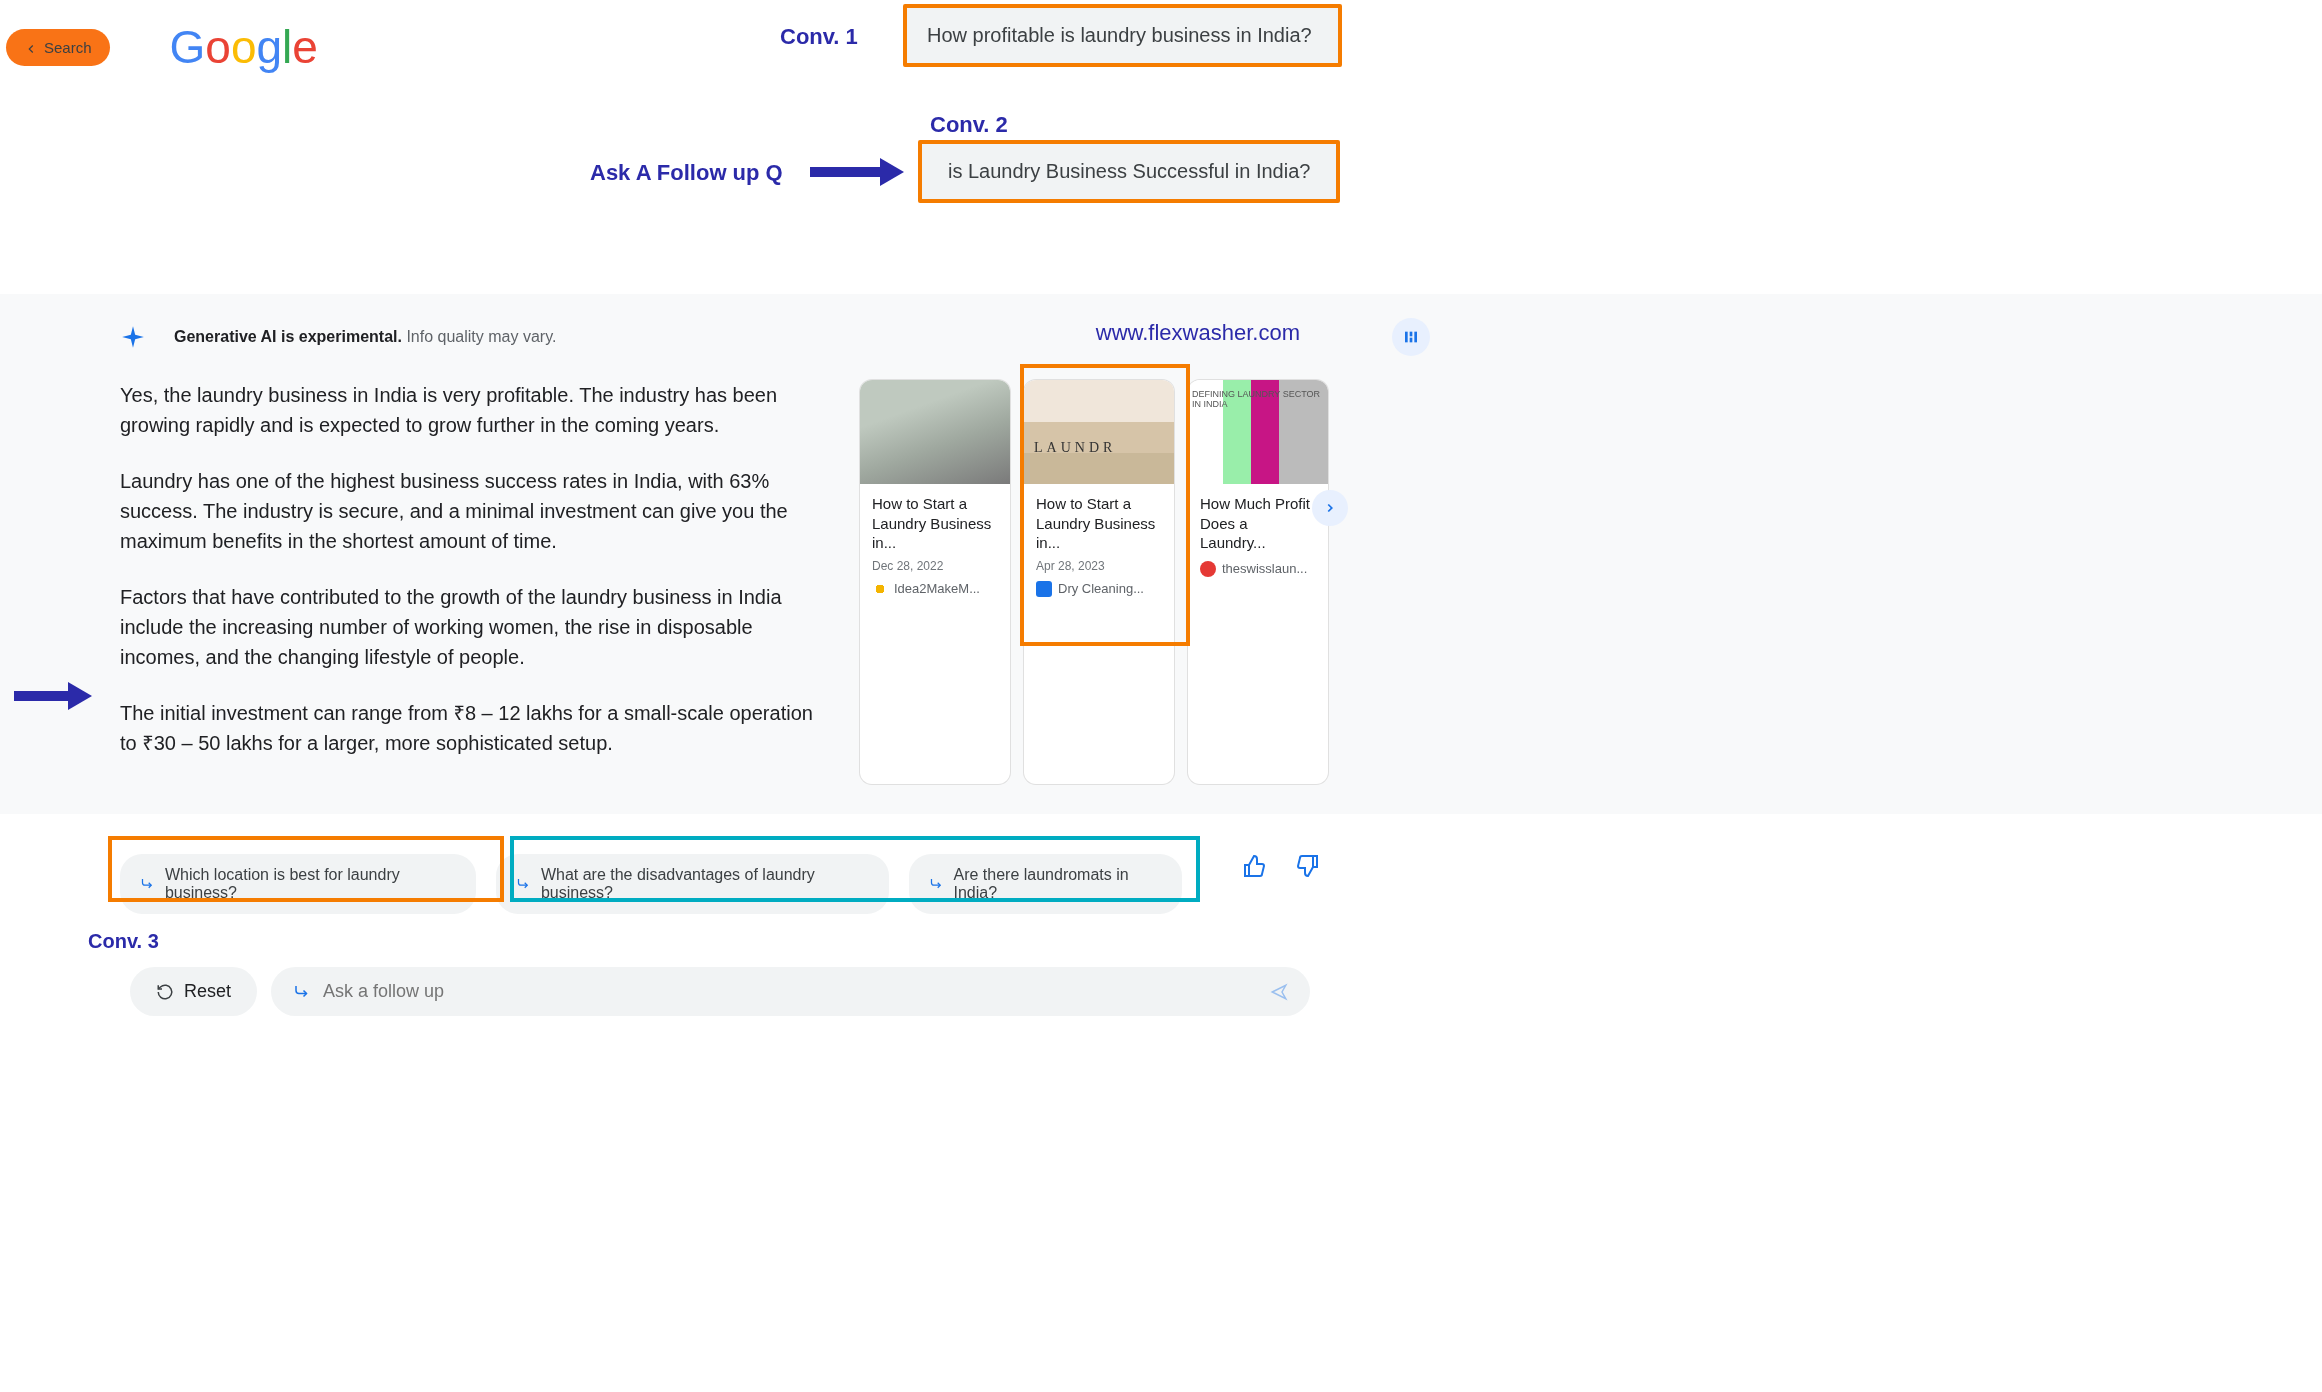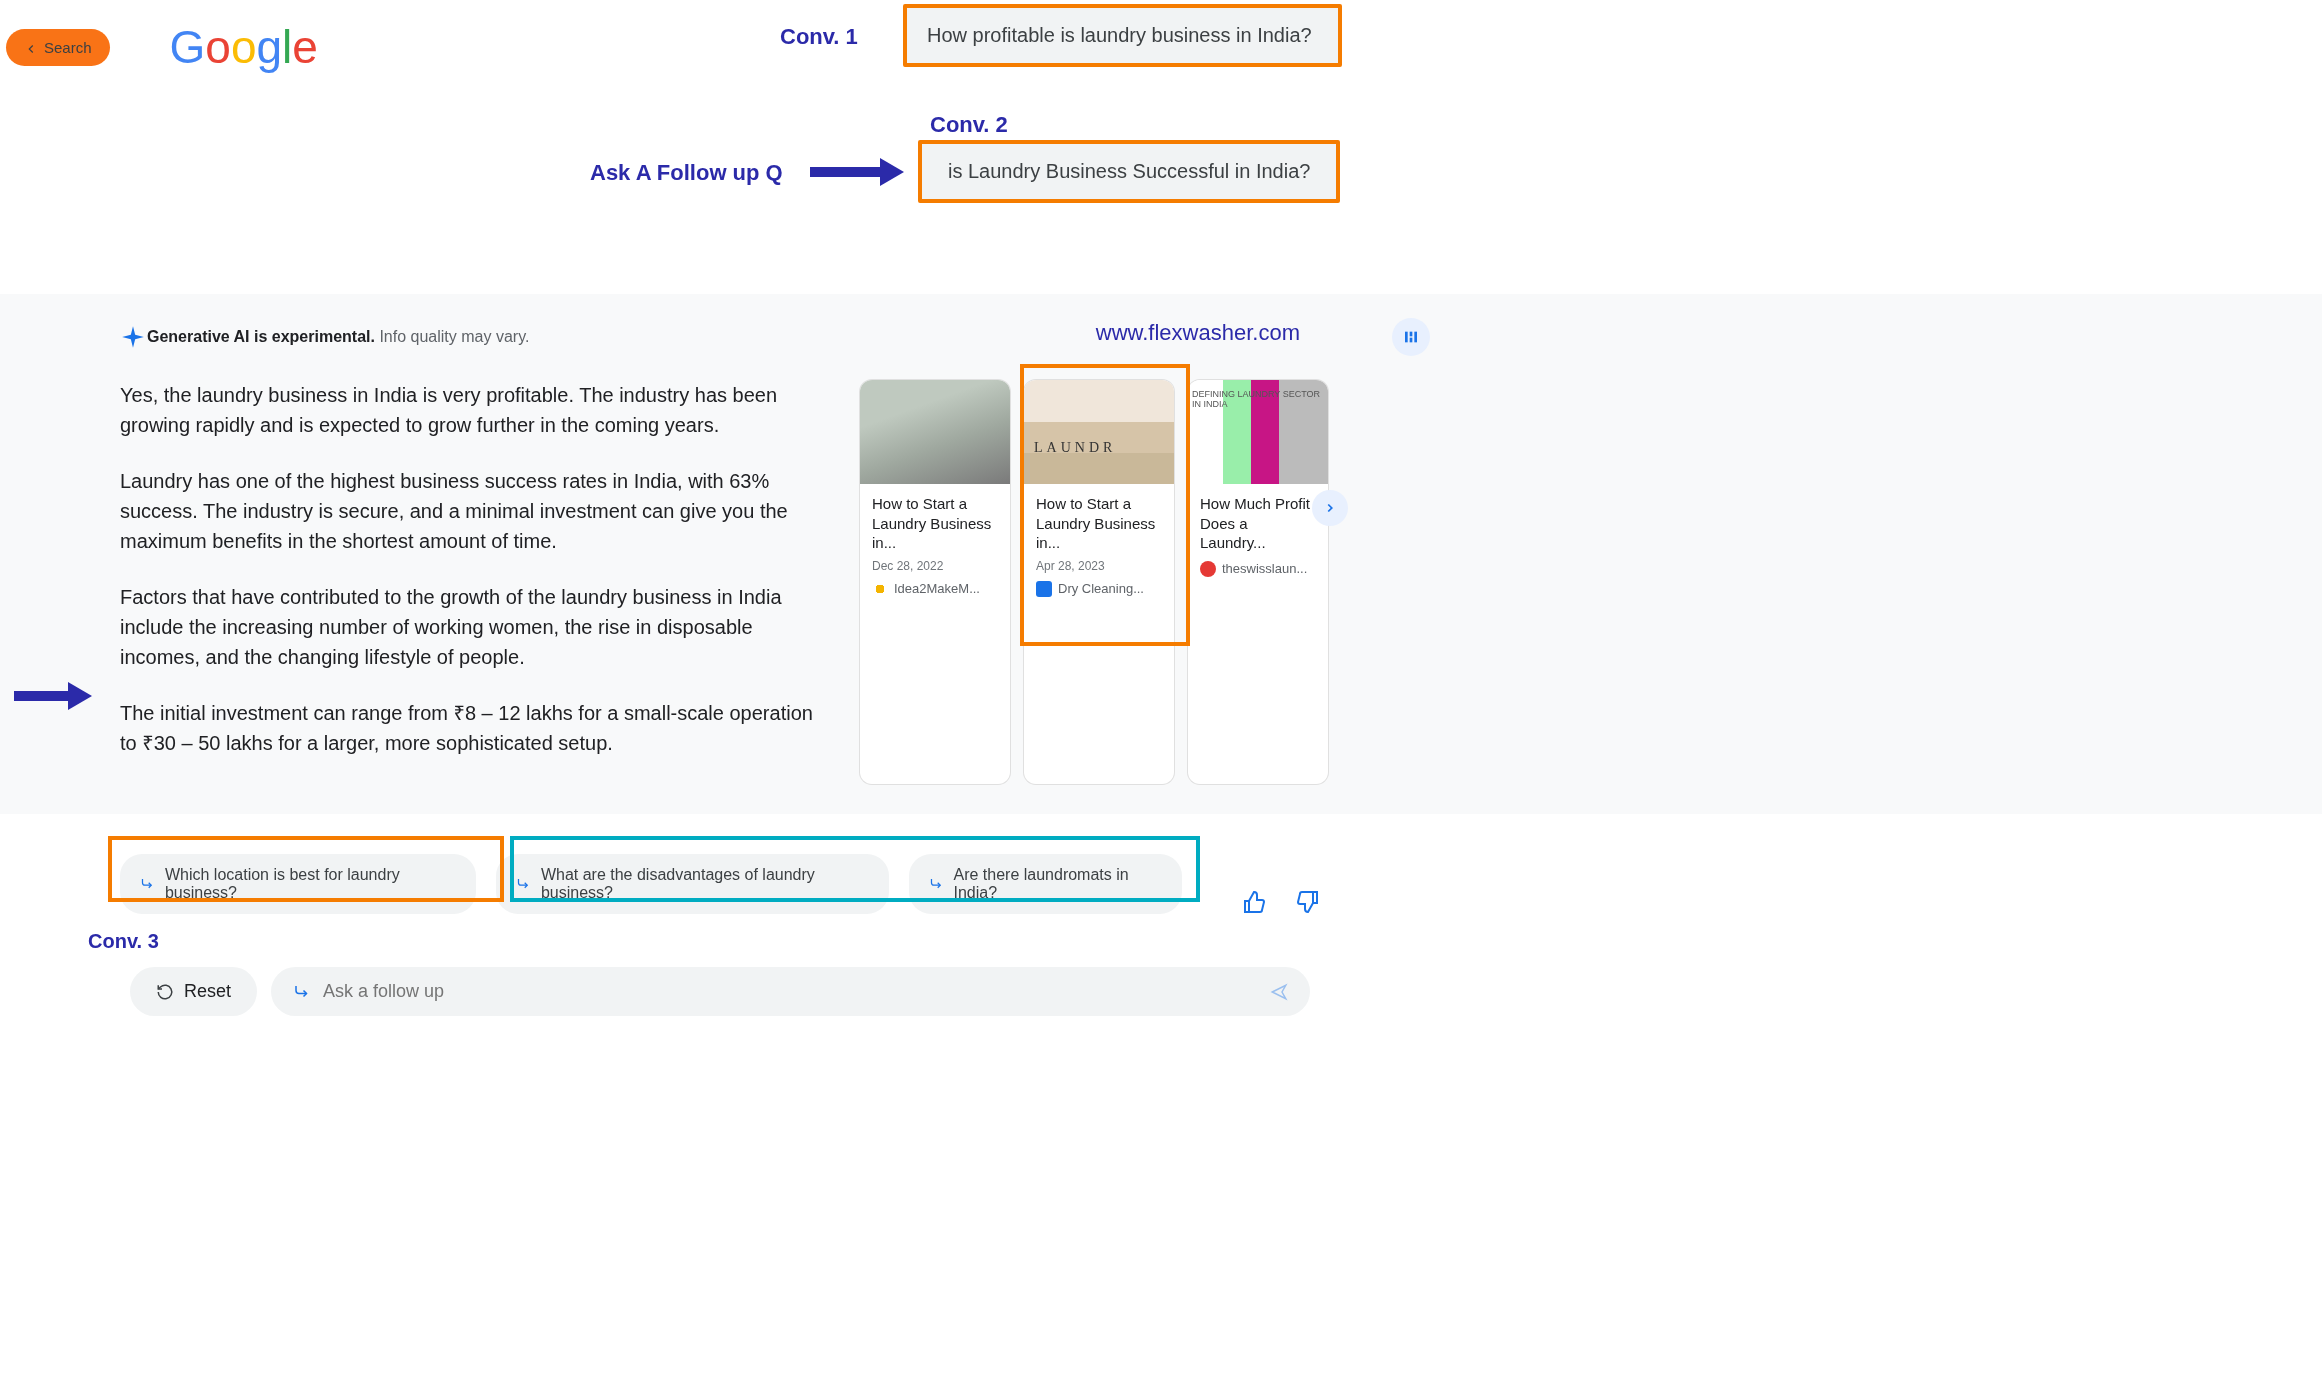--- a/index.html
+++ b/index.html
@@ -25,21 +25,21 @@
   .arrow-right .shaft { height:10px; background:#2b2aa9; border:2px solid #2b2aa9; }
   .arrow-right .head { width:0;height:0;border-top:14px solid transparent;border-bottom:14px solid transparent;border-left:24px solid #2b2aa9; }
 
   
   .bubble { position:absolute; display:inline-block; background:#f1f3f4; padding:16px 26px; font-size:20px; color:#3c4043; border-radius:22px;}
   .orange-box { border:4px solid #f57c00; border-radius:2px; }
 
   
   .panel { position:relative; margin-top:220px; width:100%; background:#f8f9fa; padding:30px 0 30px 0;}
   .panel-inner { width:1310px; margin-left:120px; position:relative; }
-  .gen-row { display:flex; align-items:center; gap:1px; }
+  .gen-row { display:flex; align-items:center; gap:28px; }
   .sparkle { width:26px;height:26px; }
   .gen-text { font-size:16px; }
   .gen-text .bold { font-weight:700; }
   .gen-text .grey { color:#5f6368; }
   .watermark { position:absolute; right:130px; top:-4px; font-size:22px; font-weight:400; color:#2b2aa9;margin-left:36px; }
   .view-btn { position:absolute; right:0; top:-6px; width:38px;height:38px; border-radius:50%; background:#e8f0fe; display:flex;align-items:center;justify-content:center; cursor:pointer;}
   .view-btn svg{width:16px;height:16px;}
 
   .content-row { display:flex; gap:40px; margin-top:30px; }
   .text-col { flex:1; max-width:700px; }
@@ -59,21 +59,21 @@
   .card-src { display:flex; align-items:center; gap:6px; font-size:13px; color:#5f6368;}
   .fav { width:16px; height:16px; border-radius:50%; }
   .fav.a{background:radial-gradient(circle,#f4b400 40%,#fff 40%);} 
   .fav.b{background:#1a73e8;border-radius:3px;} 
   .fav.c{background:#e53935;} 
   .card-highlight { position:absolute; left:160px; top:-16px; width:170px; height:282px; border:4px solid #f57c00; pointer-events:none;}
   .scroll-next{ position:absolute; right:-20px; top:110px; width:36px;height:36px;border-radius:50%; background:#e8f0fe; display:flex; align-items:center; justify-content:center; cursor:pointer;}
   .scroll-next svg{width:14px;height:14px;}
 
   
-  .chip-row { position:relative; margin:40px 0 0 120px; width:1200px; display:flex; align-items:flex-end; gap:20px;}
+  .chip-row { position:relative; margin:40px 0 0 120px; width:1200px; display:flex; align-items:flex-start; gap:20px;}
   .chip { display:flex; align-items:center; gap:10px; padding:12px 20px; background:#f1f3f4; border-radius:22px; font-size:16px; color:#3c4043; cursor:pointer;}
   .chip svg{width:16px;height:16px;}
   .thumbs { display:flex; gap:30px; margin-left:40px;}
   .thumbs svg{width:24px;height:24px; cursor:pointer;}
   .chip-box1{ position:absolute; left:-12px; top:-18px; width:396px; height:66px; border:4px solid #f57c00; pointer-events:none;}
   .chip-box2{ position:absolute; left:390px; top:-18px; width:690px; height:66px; border:4px solid #00acc1; pointer-events:none;}
 
   .conv3 { margin:16px 0 0 88px; color:#2b2aa9; font-weight:700; font-size:20px;}
 
   

